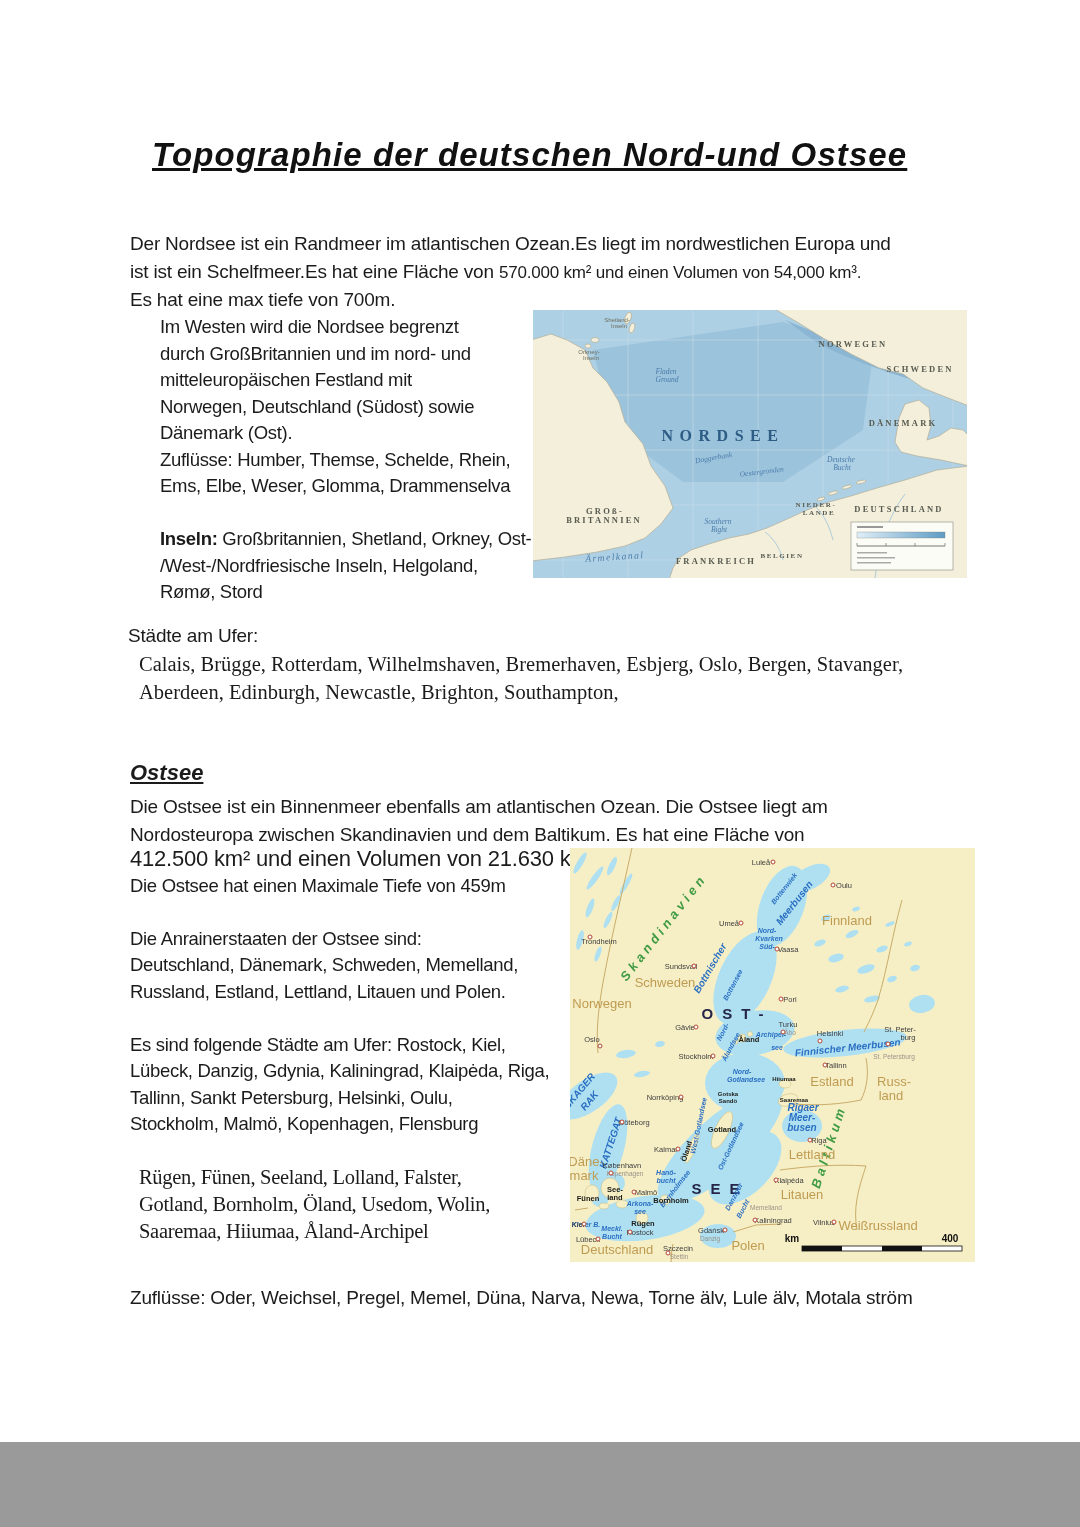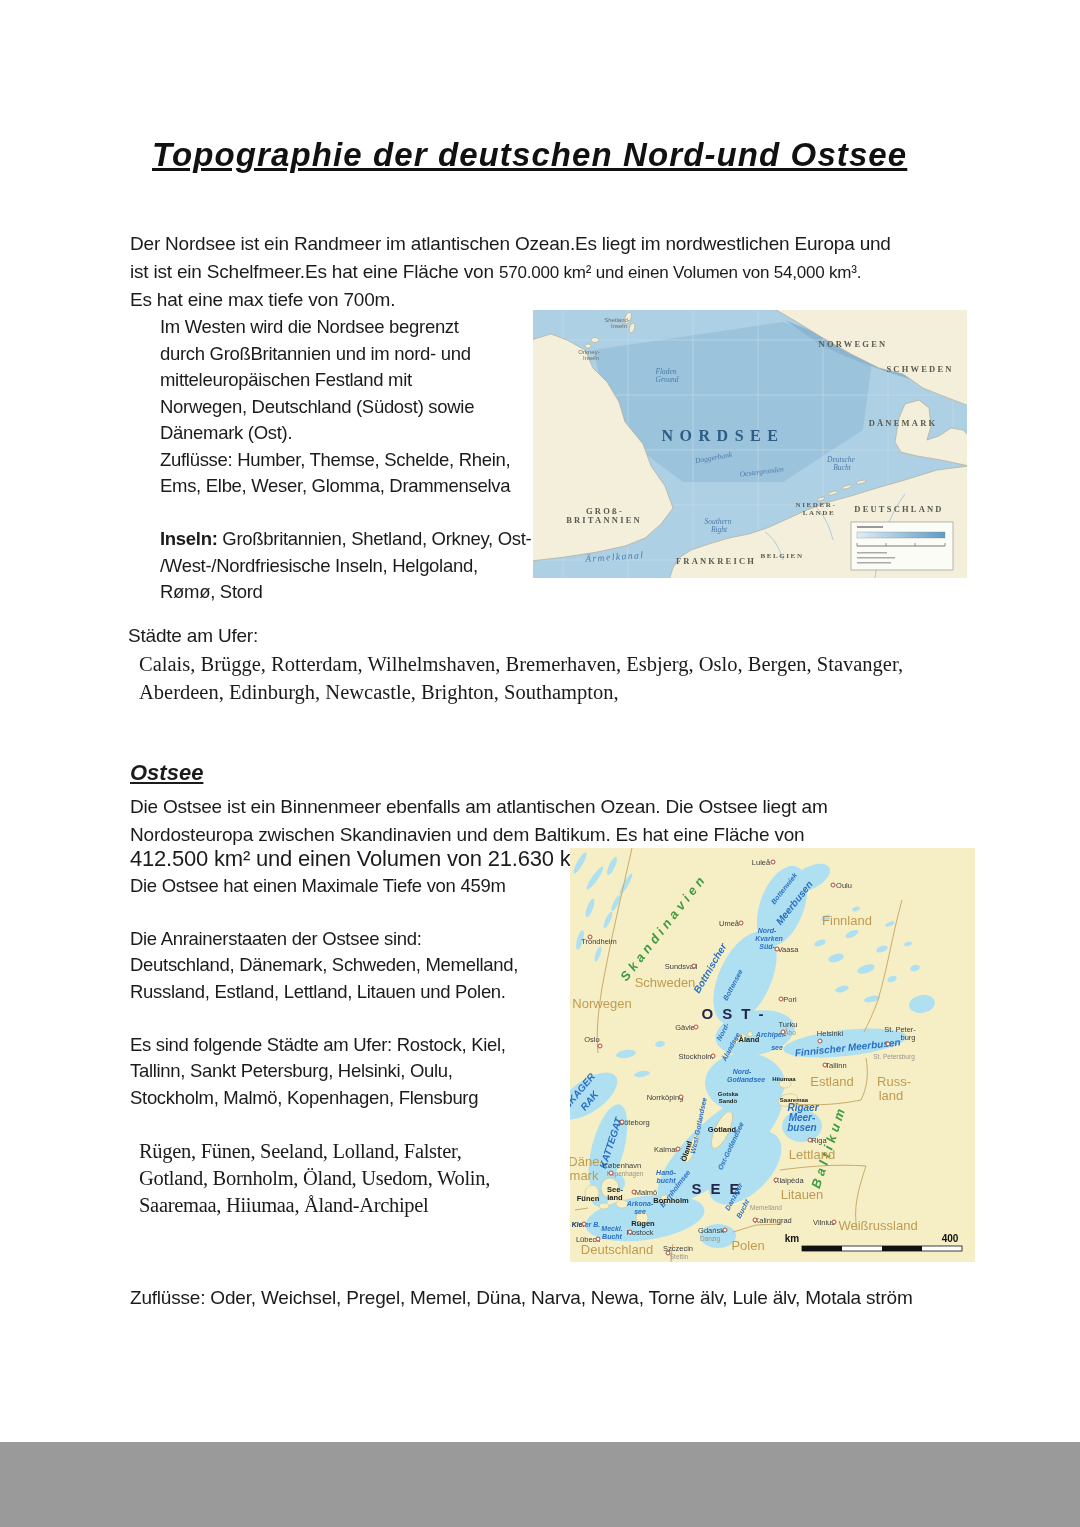--- a/index.html
+++ b/index.html
@@ -164,20 +164,21 @@
 
   <div class="abs col-text" style="left:130px;top:846px;width:438px;">
       <div class="ln alt">412.500 km² und einen Volumen von 21.630 km³.</div>
       <div class="ln">Die Ostsee hat einen Maximale Tiefe von 459m</div>
       <div class="ln">&nbsp;</div>
       <div class="ln">Die Anrainerstaaten der Ostsee sind:</div>
       <div class="ln">Deutschland, Dänemark, Schweden, Memelland,</div>
       <div class="ln">Russland, Estland, Lettland, Litauen und Polen.</div>
       <div class="ln">&nbsp;</div>
       <div class="ln">Es sind folgende Städte am Ufer: Rostock, Kiel,</div>
+      <div class="ln">Lübeck, Danzig, Gdynia, Kaliningrad, Klaipėda, Riga,</div>
       <div class="ln">Tallinn, Sankt Petersburg, Helsinki, Oulu,</div>
       <div class="ln">Stockholm, Malmö, Kopenhagen, Flensburg</div>
       <div class="ln">&nbsp;</div>
       <div class="ln serif">Rügen, Fünen, Seeland, Lolland, Falster,</div>
       <div class="ln serif">Gotland, Bornholm, Öland, Usedom, Wolin,</div>
       <div class="ln serif">Saaremaa, Hiiumaa, Åland-Archipel</div>
     </div>
 
   <svg class="abs" style="left:570px;top:848px;" width="405" height="414" viewBox="0 0 405 414" aria-hidden="true">
     <rect width="405" height="414" fill="#f6efc6"></rect>

